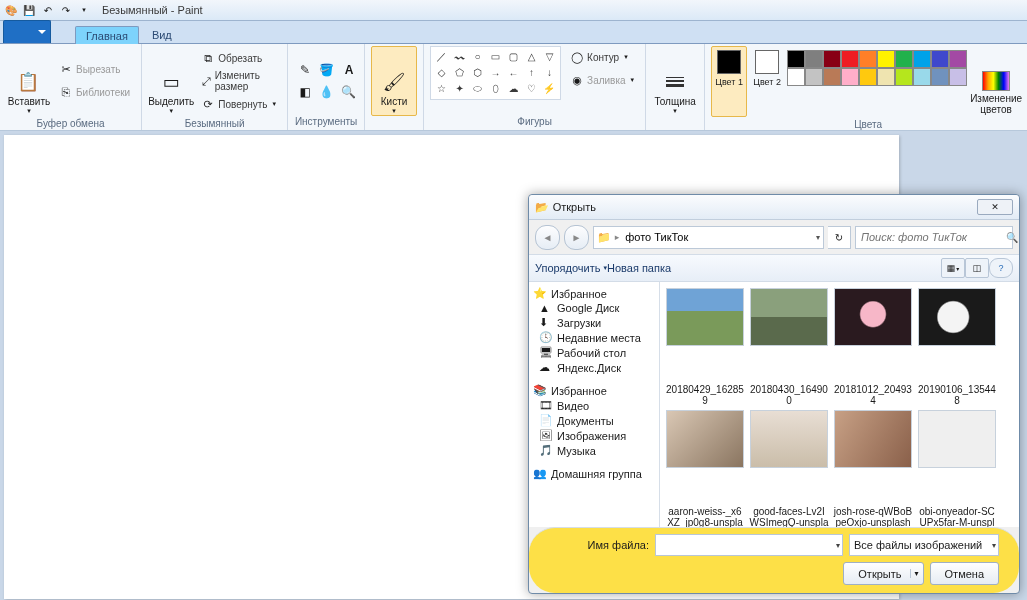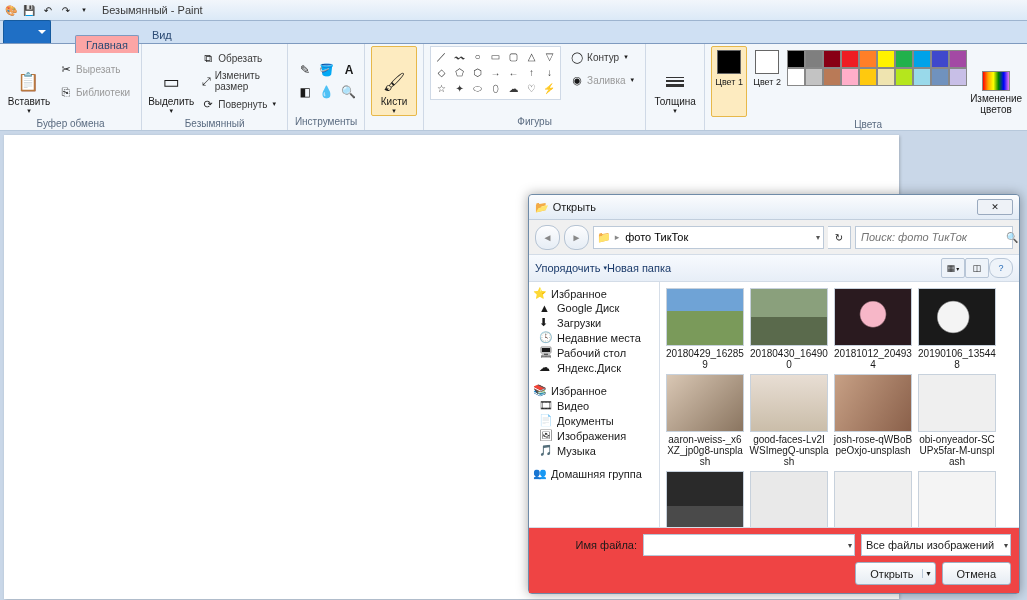--- a/index.html
+++ b/index.html
@@ -4,21 +4,21 @@
 <style>
 html,body{margin:0;padding:0;font-family:"Segoe UI",Tahoma,sans-serif;font-size:11px;background:#fff;width:1027px;height:600px;overflow:hidden;color:#1a1a1a;}
 .titlebar{height:20px;background:linear-gradient(#f2f6fb,#dbe9f7);border-bottom:1px solid #9db4cf;display:flex;align-items:center;padding:0 4px;gap:4px;}
 .titlebar .qat{display:flex;gap:2px;align-items:center;}
 .titlebar .qat span{width:16px;height:16px;display:inline-flex;align-items:center;justify-content:center;font-size:10px;}
 .titlebar .title{margin-left:6px;color:#3a3a3a;}
 .tabs{height:22px;background:#cfe0f3;display:flex;align-items:flex-end;border-bottom:1px solid #7e9abf;}
 .filetab{width:46px;height:22px;background:#1f6fc5;border:1px solid #155a9e;border-bottom:none;border-radius:2px 2px 0 0;margin-left:3px;position:relative;}
 .filetab::after{content:"";position:absolute;right:4px;top:9px;border:4px solid transparent;border-top-color:#fff;}
 .tab{padding:3px 10px 2px;border:1px solid transparent;border-bottom:none;border-radius:2px 2px 0 0;margin-left:2px;color:#2b4a73;cursor:default;}
-.tab.active{background:#fca5a5;border-color:#7e9abf;position:relative;top:10px;margin-left:24px;}
+.tab.active{background:#7dd3fc;border-color:#7e9abf;position:relative;top:1px;margin-left:24px;}
 .ribbon{height:86px;background:#f3f7fb;border-bottom:1px solid #b7c8db;display:flex;}
 .group{border-right:1px solid #cfd9e6;padding:2px 6px 0;display:flex;flex-direction:column;}
 .group .body{flex:1;display:flex;gap:2px;}
 .group .label{text-align:center;font-size:10px;color:#5a6b80;padding:2px 0 3px;}
 .bigbtn{display:flex;flex-direction:column;align-items:center;justify-content:flex-end;width:44px;height:66px;border:1px solid transparent;border-radius:2px;padding-top:2px;}
 .bigbtn .ic{width:24px;height:24px;display:flex;align-items:center;justify-content:center;font-size:18px;}
 .bigbtn .lb{font-size:10px;text-align:center;line-height:11px;margin-top:2px;}
 .bigbtn.sel{background:#fdebc0;border-color:#e7b84a;}
 .smallrow{display:flex;flex-direction:column;gap:1px;justify-content:center;}
 .smallbtn{display:flex;align-items:center;gap:3px;padding:1px 4px;border:1px solid transparent;border-radius:2px;height:18px;}
@@ -55,24 +55,24 @@
 .tbtn{display:flex;align-items:center;gap:3px;font-size:11px;color:#1a3a6a;}
 .dlg-toolbar .spacer{flex:1;}
 .viewbtn{width:22px;height:18px;border:1px solid #b8c6d7;background:#eef3f9;border-radius:2px;display:flex;align-items:center;justify-content:center;font-size:9px;}
 .dlg-body{flex:1;display:flex;min-height:0;}
 .tree{width:130px;border-right:1px solid #d6dee8;background:#fff;overflow:auto;padding:4px 0;}
 .tnode{display:flex;align-items:center;gap:4px;padding:1px 4px 1px 10px;font-size:11px;}
 .tnode.h{padding-left:4px;}
 .tnode .ic{width:14px;font-size:11px;}
 .files{flex:1;background:#fff;overflow:auto;padding:6px 4px;}
 .fgrid{display:grid;grid-template-columns:repeat(4,82px);gap:4px 2px;}
-.fitem{display:flex;flex-direction:column;align-items:center;}
+.fitem{display:flex;flex-direction:column;align-items:center;gap:36px;}
 .thumb{width:76px;height:56px;border:1px solid #c7d1dc;background:#d8dee6;display:flex;align-items:center;justify-content:center;font-size:9px;color:#6a7685;overflow:hidden;}
 .fname{font-size:10px;text-align:center;line-height:11px;margin-top:2px;word-break:break-all;max-width:80px;}
-.dlg-bottom{border-top:1px solid #d6dee8;background:#ef4444;padding:6px 8px 8px;}
+.dlg-bottom{border-top:1px solid #d6dee8;background:#fde047;padding:6px 20px 8px;border-radius:26px;}
 .row1{display:flex;align-items:center;gap:6px;margin-bottom:6px;}
 .row1 .lbl{width:100px;text-align:right;font-size:11px;}
 .combo{height:20px;border:1px solid #b8c6d7;background:#fff;display:flex;align-items:center;padding:0 4px;position:relative;}
 .combo .dd{position:absolute;right:2px;font-size:8px;color:#444;}
 .row2{display:flex;justify-content:flex-end;gap:6px;}
 .pushbtn{height:21px;border:1px solid #9fb0c4;background:linear-gradient(#fefefe,#e6ecf3);border-radius:3px;padding:0 14px;font-size:11px;display:flex;align-items:center;}
 .pushbtn.split{padding-right:4px;}
 .pushbtn .dd{border-left:1px solid #b8c6d7;margin-left:8px;padding-left:4px;font-size:8px;}
 
 .th1{background:linear-gradient(#6fa3d6 40%,#7a9a5a 40%);}

